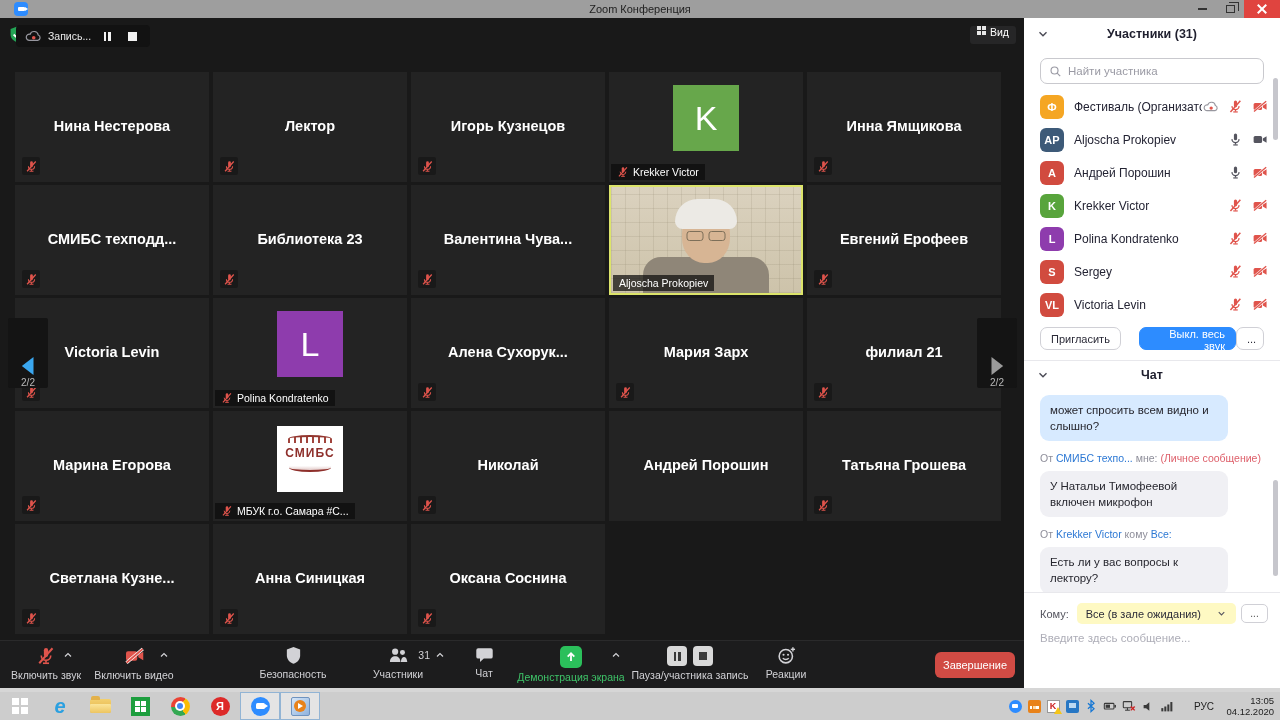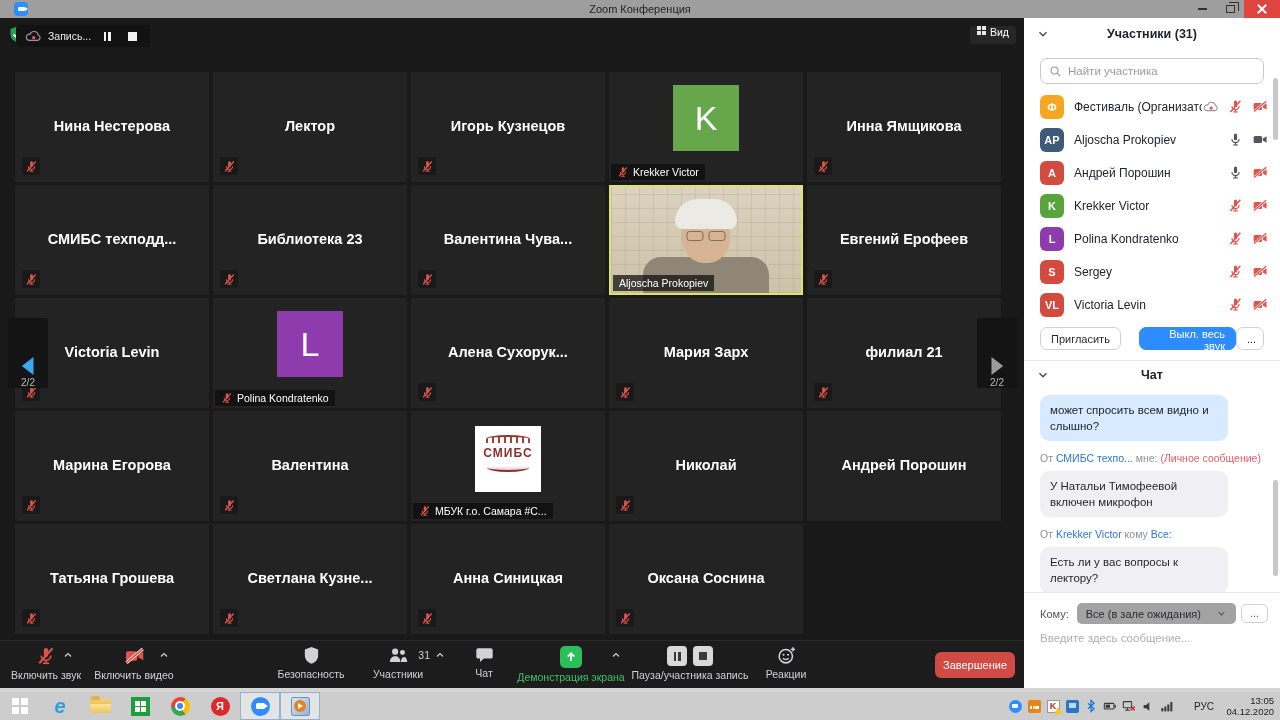--- a/index.html
+++ b/index.html
@@ -78,21 +78,21 @@
 
   
   .ztoolbar { position:absolute; left:0; top:622px; width:1024px; height:48px; background:#1c1c1d;
     border-top:1px solid #2a2a2b; }
   .tb-item { position:absolute; top:5px; display:flex; flex-direction:column; align-items:center; gap:3px; }
   .tb-item .lab { font-size:10.5px; color:#d2d2d6; white-space:nowrap; }
   .tb-item .lab.green { color:#3ec368; }
   .chev { position:absolute; top:8px; }
   .i-mute { left:4px; width:84px; } .c1 { left:62px; }
   .i-video { left:88px; width:92px; } .c2 { left:158px; }
-  .i-sec { left:266px; width:90px; }
+  .i-sec { left:248px; width:90px; }
   .i-part { left:352px; width:92px; } .c3 { left:434px; }
   .i-chat { left:460px; width:48px; }
   .i-share { left:512px; width:118px; } .c4 { left:610px; }
   .i-rec { left:628px; width:124px; }
   .i-react { left:758px; width:56px; }
   .badge31 { position:absolute; right:14px; top:3px; font-size:10.5px; color:#d2d2d6; }
   .share-ic { width:22px; height:22px; border-radius:5px; background:#2bbf5b; display:flex; align-items:center; justify-content:center; }
   .rec-pair { display:flex; gap:6px; }
   .rec-sq { width:20px; height:20px; border-radius:4px; background:#d9d9d9; display:flex; align-items:center; justify-content:center; }
   .rec-sq .pause-d { display:flex; gap:2px; } .rec-sq .pause-d i { width:2.5px; height:9px; background:#3a3a3a; }
@@ -125,21 +125,21 @@
   .chat-box { padding:6px 14px 0 16px; }
   .bubble { display:inline-block; max-width:188px; border-radius:9px; padding:7px 10px; font-size:11.5px;
     line-height:1.4; color:#26262e; margin-bottom:9px; }
   .bubble.self { background:#d7eaff; }
   .bubble.other { background:#f0f0f4; }
   .meta { font-size:10.5px; color:#8e8e9a; margin:2px 0 7px; white-space:nowrap; }
   .meta .lnk { color:#2c78d4; } .meta .priv { color:#de606b; }
   .chat-footer { position:absolute; left:0; right:0; bottom:0; height:96px; border-top:1px solid #e8e8ec; background:#fff; }
   .to-row { display:flex; align-items:center; margin:10px 12px 0 16px; }
   .to-lab { font-size:11px; color:#55555f; }
-  .to-pill { margin-left:8px; height:21px; background:#a3a3a3; border-radius:5px; border:none; font-family:inherit;
+  .to-pill { margin-left:8px; height:21px; background:#fef9c3; border-radius:5px; border:none; font-family:inherit;
     font-size:11px; color:#2b2b38; display:flex; align-items:center; gap:15px; padding:0 9px; }
   .to-more { margin-left:auto; width:27px; height:19px; border:1px solid #d0d0d6; border-radius:5px;
     background:#fff; font-size:10px; color:#555; font-family:inherit; line-height:1; }
   .chat-input { display:block; width:224px; margin:8px 0 0 16px; border:none; outline:none; font-family:inherit;
     font-size:11.5px; color:#333; }
   .chat-input::placeholder { color:#aeaeb8; }
   .sb { position:absolute; width:5px; border-radius:3px; background:#c6c6cc; right:2px; }
   .sb1 { top:60px; height:62px; } .sb2 { top:462px; height:96px; }
 
   
@@ -483,28 +483,20 @@
       </div>
       <div class="tile">
         <div class="tname">Марина Егорова</div>
         <div class="mchip">
             <svg class="red" width="13" height="13">
               <use href="#s-mic-off"></use>
             </svg>
           </div>
       </div>
       <div class="tile">
-        <div class="tname">Валентина</div>
-        <div class="mchip">
-            <svg class="red" width="13" height="13">
-              <use href="#s-mic-off"></use>
-            </svg>
-          </div>
-      </div>
-      <div class="tile">
         <div class="logo-box">
           <div class="lg-arch"></div>
           <div class="lg-title">СМИБС</div>
           <div class="lg-book"></div>
         </div>
         <div class="lbl">
           <svg class="red" width="12" height="12">
               <use href="#s-mic-off"></use>
             </svg>
           <span>МБУК г.о. Самара #С...</span>

